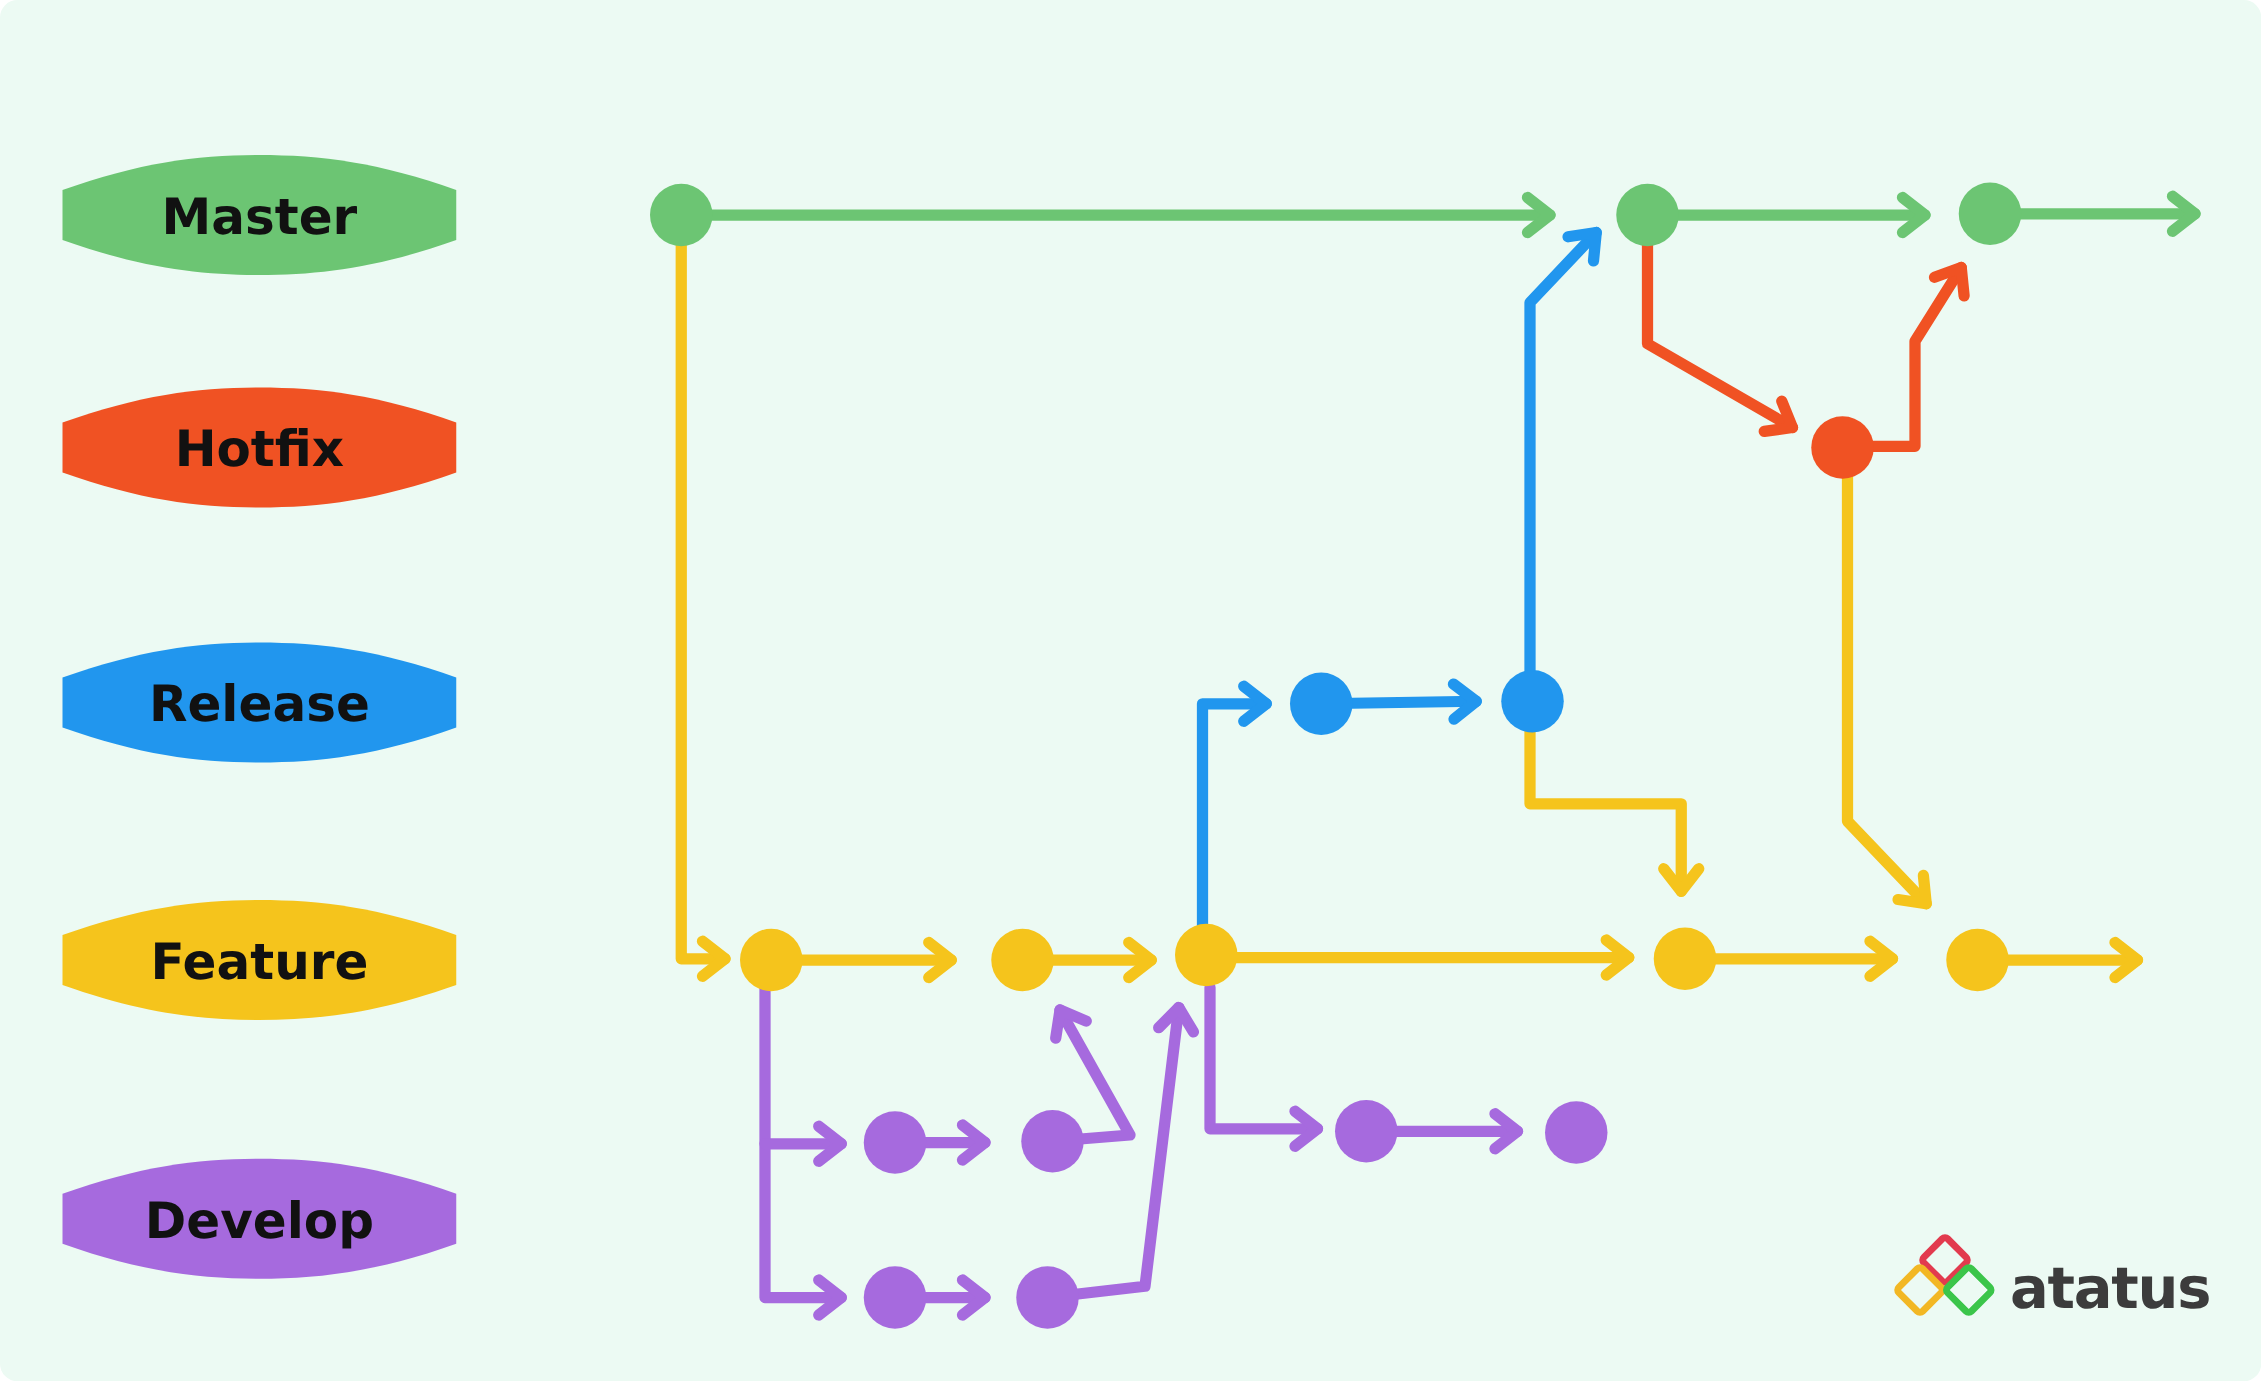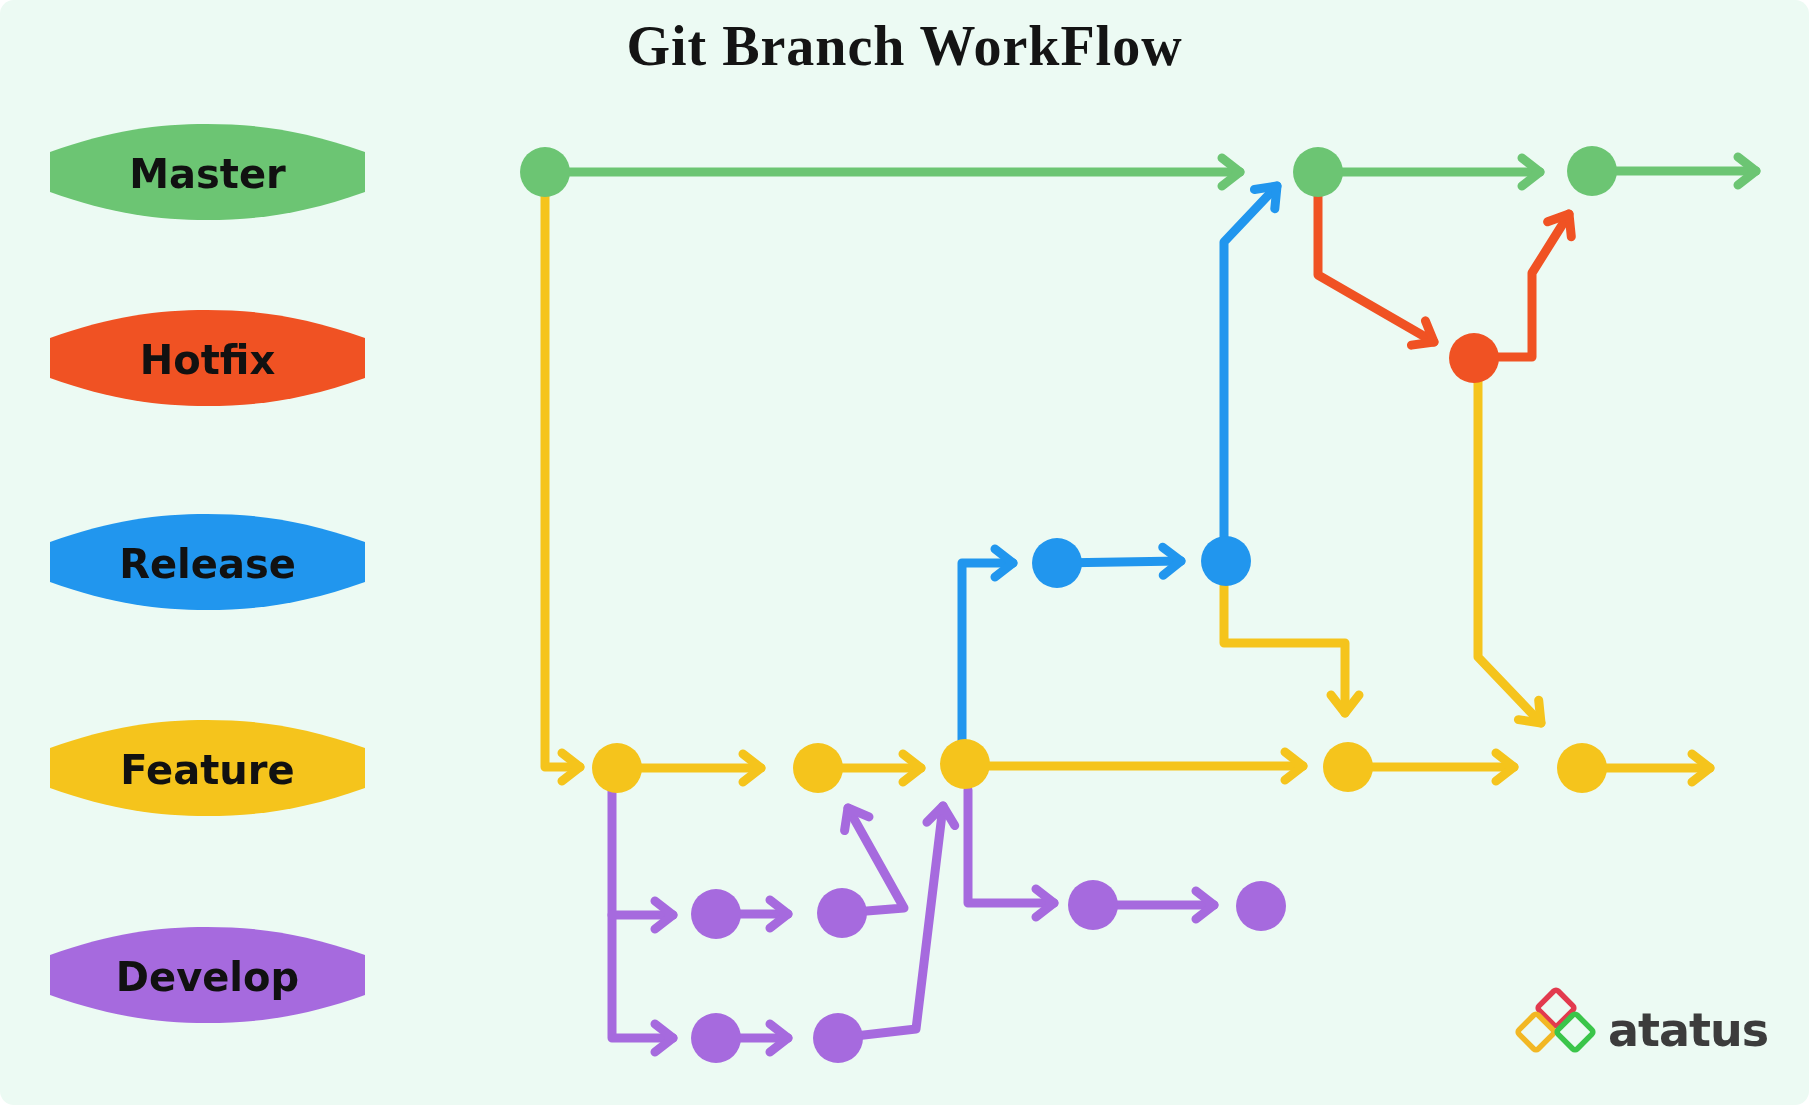--- a/index.html
+++ b/index.html
@@ -22,21 +22,20 @@
     letter-spacing:1px;
     color:#141414;
     white-space:nowrap;
   }
   svg.flow{position:absolute;inset:0;width:100%;height:100%;}
 </style>
 </head>
 <body>
 
 <div class="canvas">
-  <h1 class="title">Git Branch WorkFlow</h1>
   <svg class="flow" id="flow" viewBox="0 0 1809 1105" xmlns="http://www.w3.org/2000/svg">
       <defs>
         <marker id="arr-master" markerUnits="userSpaceOnUse" markerWidth="50" markerHeight="50" refX="24" refY="25" orient="auto">
           <path d="M 6 11 L 24 25 L 6 39" fill="none" stroke="#6cc573" stroke-width="9" stroke-linecap="round" stroke-linejoin="round"></path>
         </marker>
         <marker id="arr-hotfix" markerUnits="userSpaceOnUse" markerWidth="50" markerHeight="50" refX="24" refY="25" orient="auto">
           <path d="M 6 11 L 24 25 L 6 39" fill="none" stroke="#f05223" stroke-width="9" stroke-linecap="round" stroke-linejoin="round"></path>
         </marker>
         <marker id="arr-release" markerUnits="userSpaceOnUse" markerWidth="50" markerHeight="50" refX="24" refY="25" orient="auto">
           <path d="M 6 11 L 24 25 L 6 39" fill="none" stroke="#2196ee" stroke-width="9" stroke-linecap="round" stroke-linejoin="round"></path>

